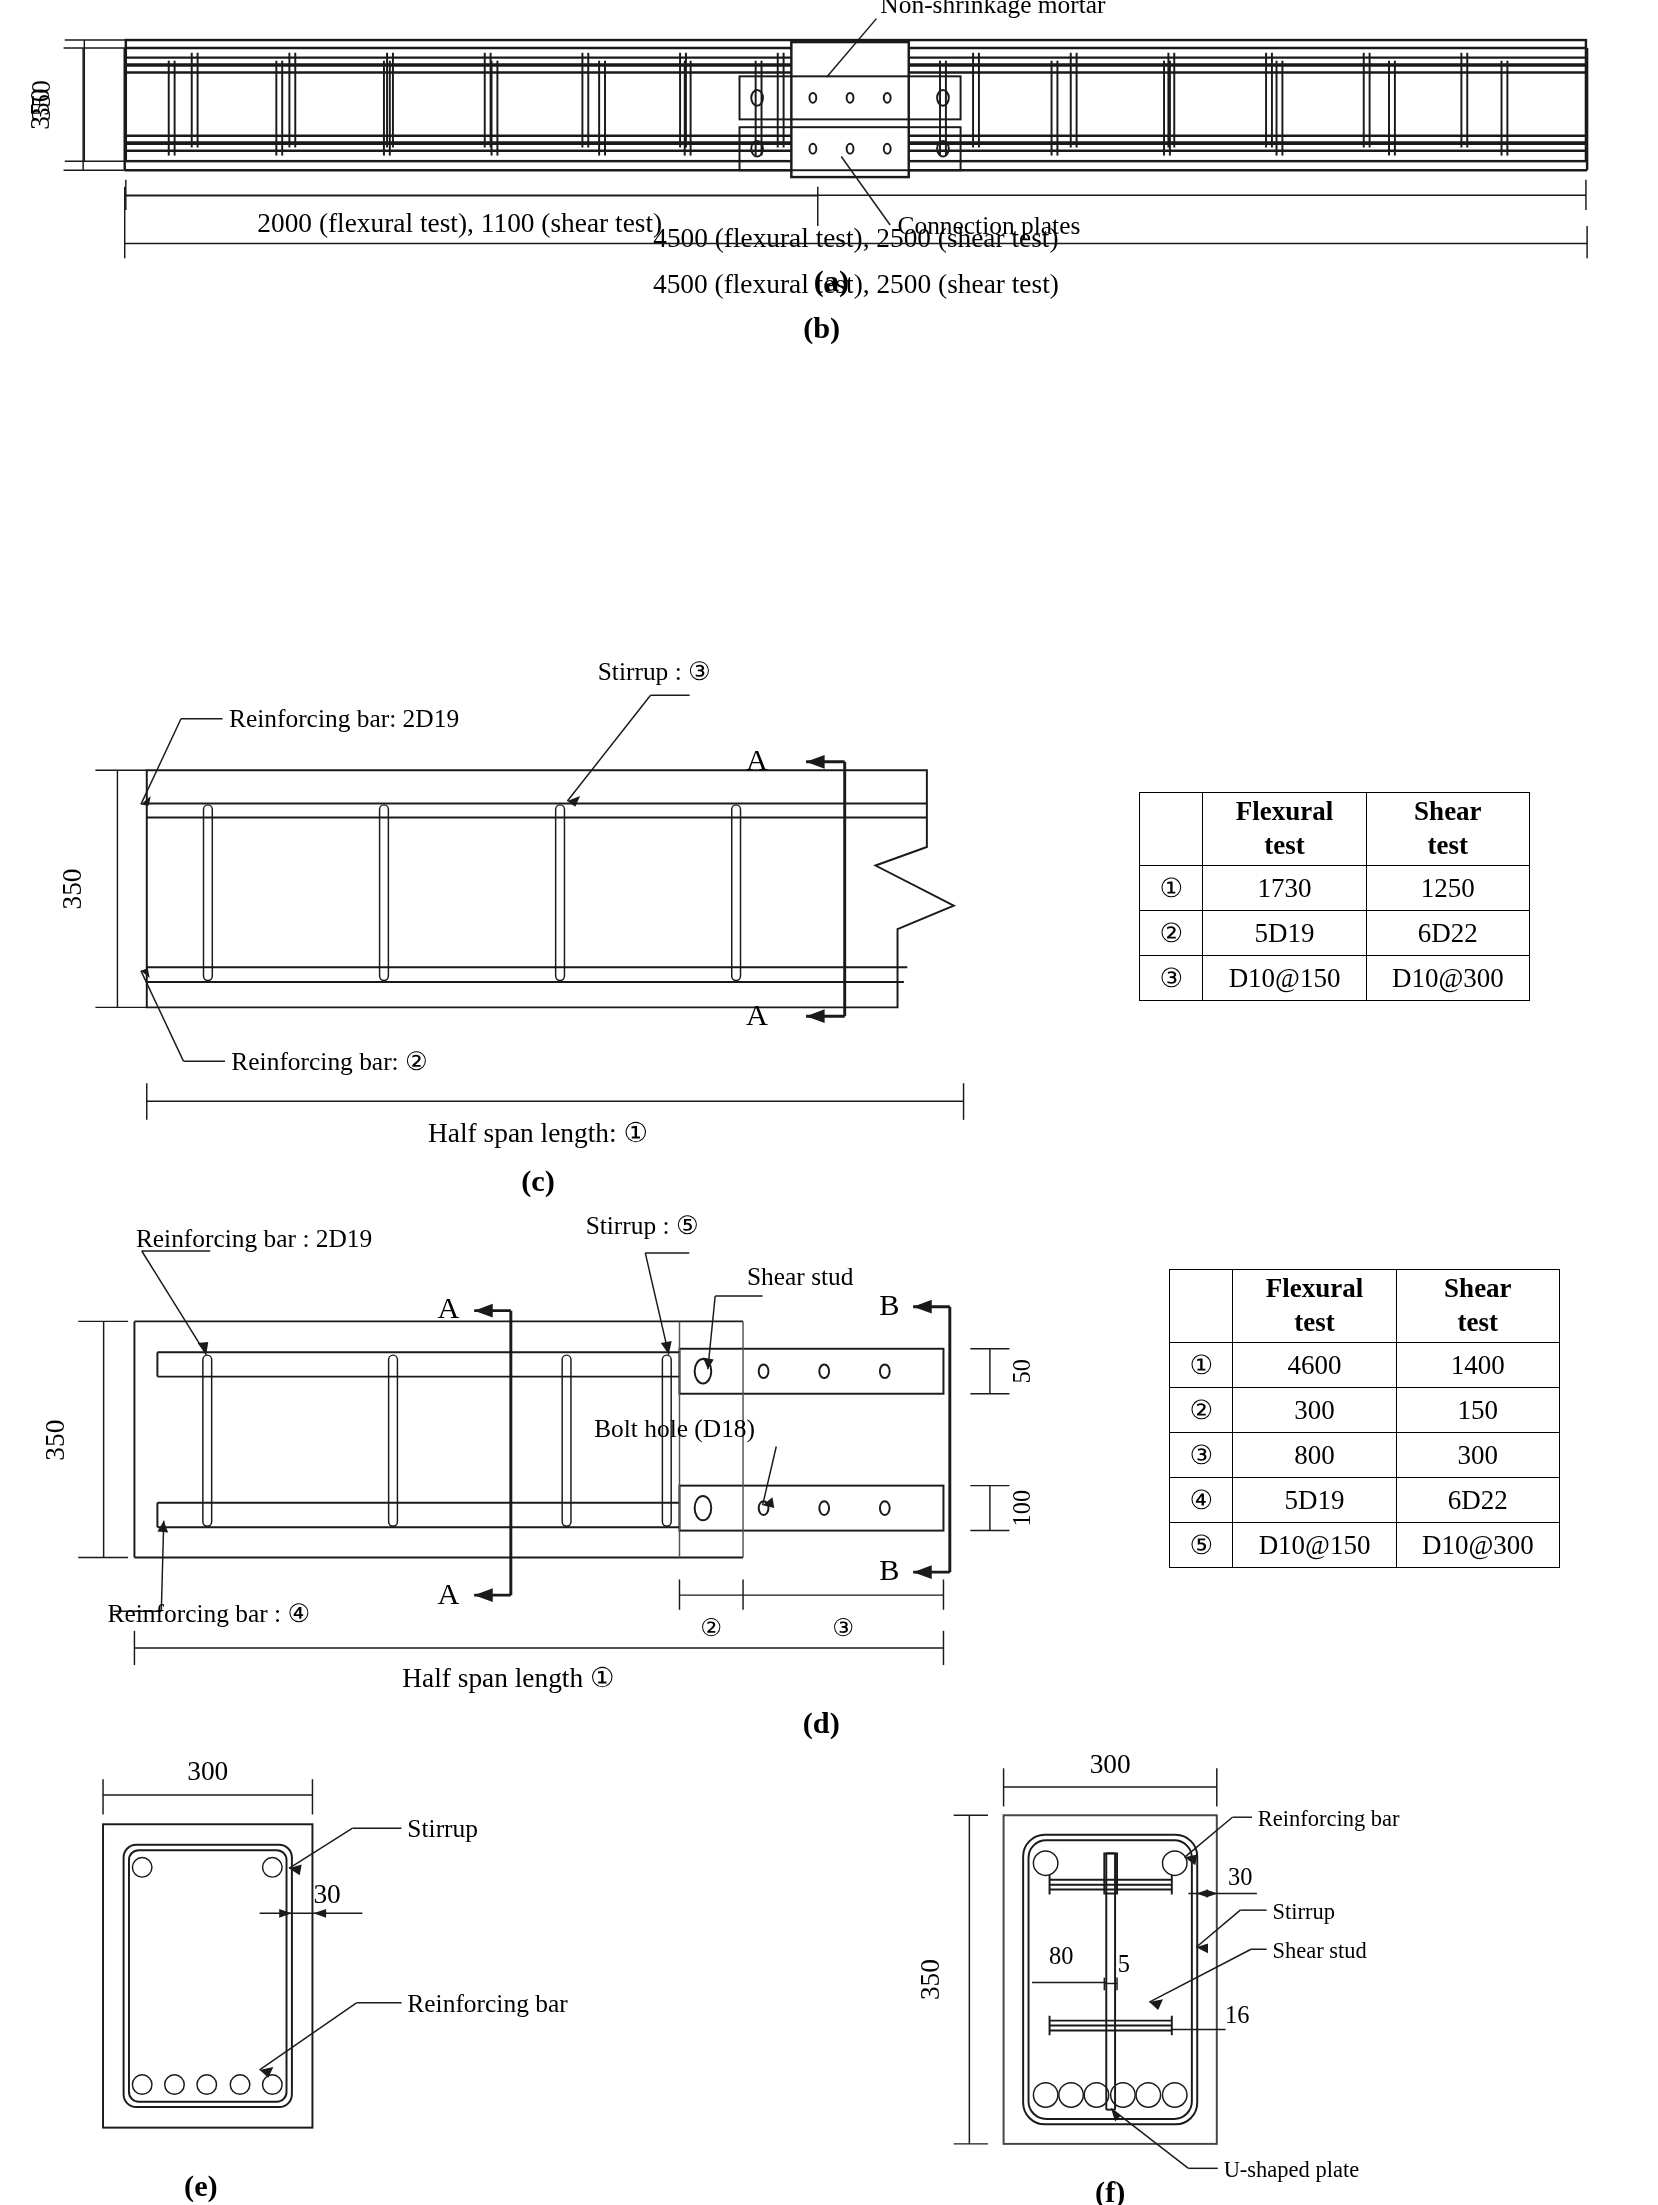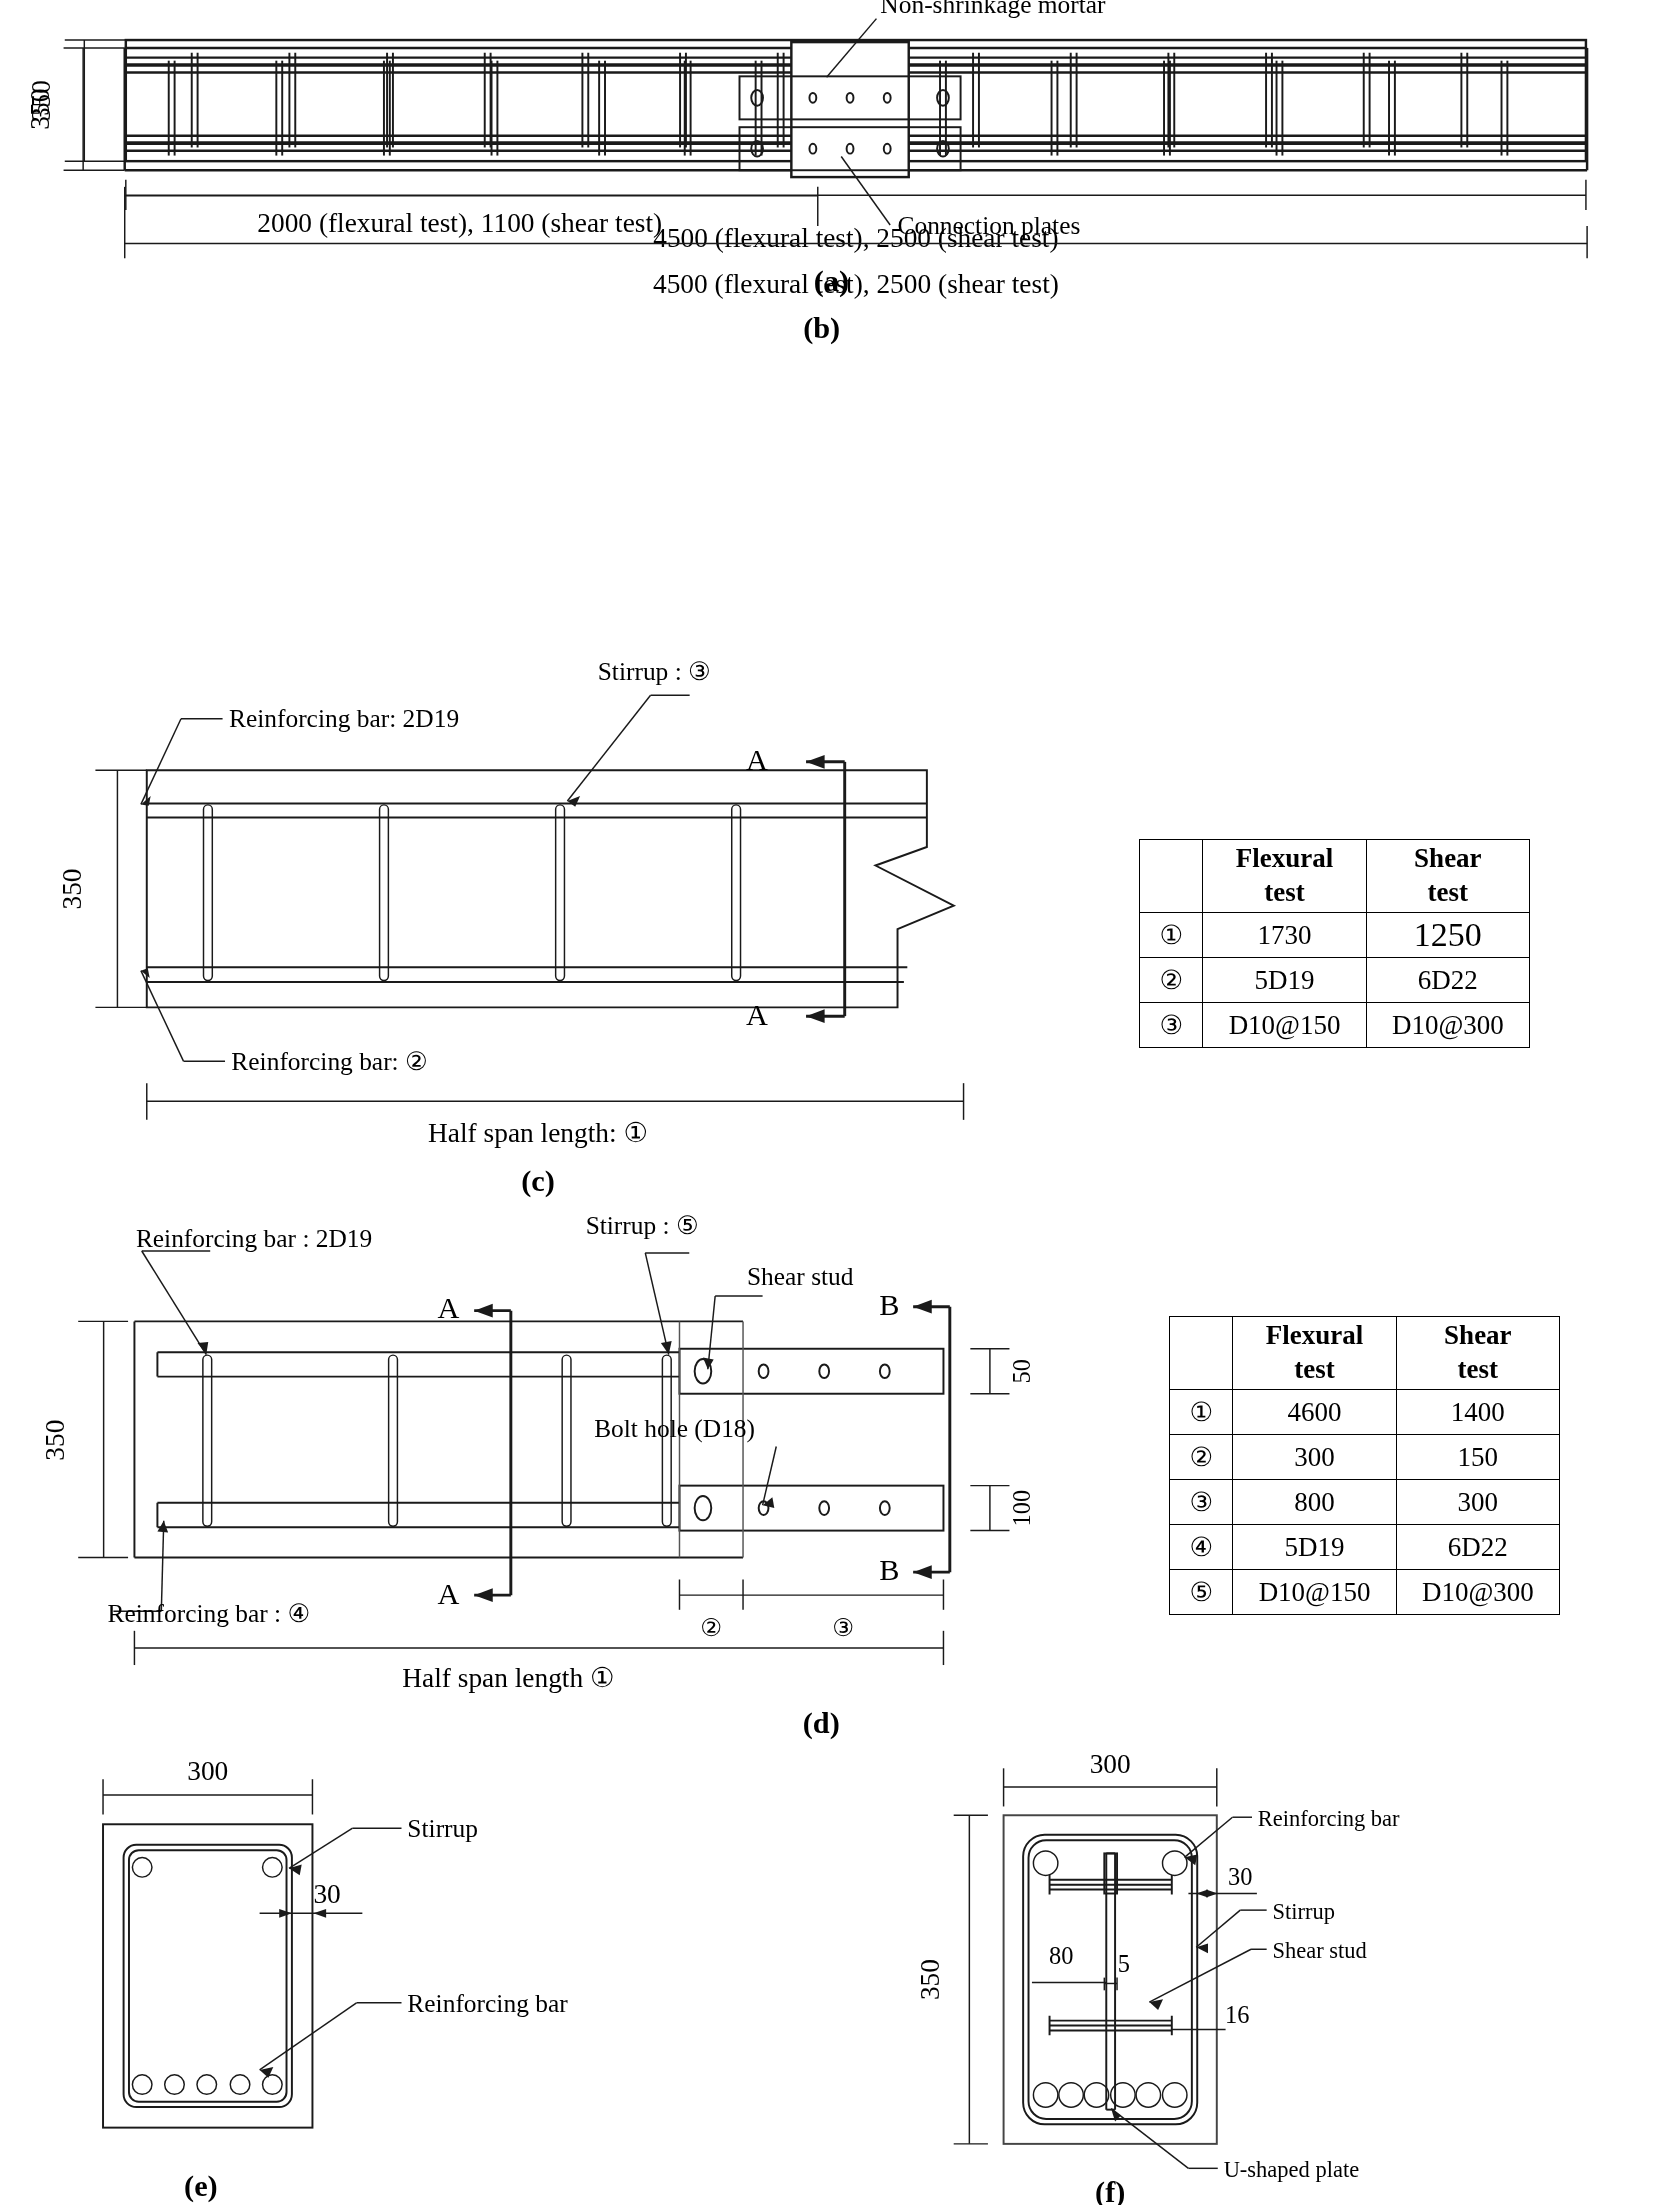--- a/index.html
+++ b/index.html
@@ -19,21 +19,21 @@
   svg { display: block; overflow: visible; }
   text { font-family: "Liberation Serif", "DejaVu Serif", serif; fill: #000; }
   .lbl       { font-size: 52px; }
   .lbl-sm    { font-size: 46px; }
   .dim       { font-size: 56px; }
   .dim-sm    { font-size: 50px; }
   .caption   { font-size: 62px; font-weight: bold; }
   .sec       { font-size: 62px; }
 
   
-  .tbl { border-collapse: collapse; margin-top: 47px; }
+  .tbl { border-collapse: collapse; }
   .tbl td, .tbl th {
     border: 1.5px solid #000;
     text-align: center;
     vertical-align: middle;
     font-family: "Liberation Serif", "DejaVu Serif", serif;
     font-weight: normal;
   }
   .tbl th { font-weight: bold; }
 </style>
 </head>
@@ -297,21 +297,21 @@
         <div>test</div>
       </th>
       <th style="width:164px;font-size:27px;line-height:1.25;">
         <div>Shear</div>
         <div>test</div>
       </th>
     </tr>
     <tr>
       <td style="font-size:26.4px;height:45px;">①</td>
       <td style="font-size:27px;">1730</td>
-      <td style="font-size:34px;">1250</td>
+      <td style="font-size:27px;">1250</td>
     </tr>
     <tr>
       <td style="font-size:26.4px;height:45px;">②</td>
       <td style="font-size:27px;">5D19</td>
       <td style="font-size:27px;">6D22</td>
     </tr>
     <tr>
       <td style="font-size:26.4px;height:45px;">③</td>
       <td style="font-size:27px;">D10@150</td>
       <td style="font-size:27px;">D10@300</td>

